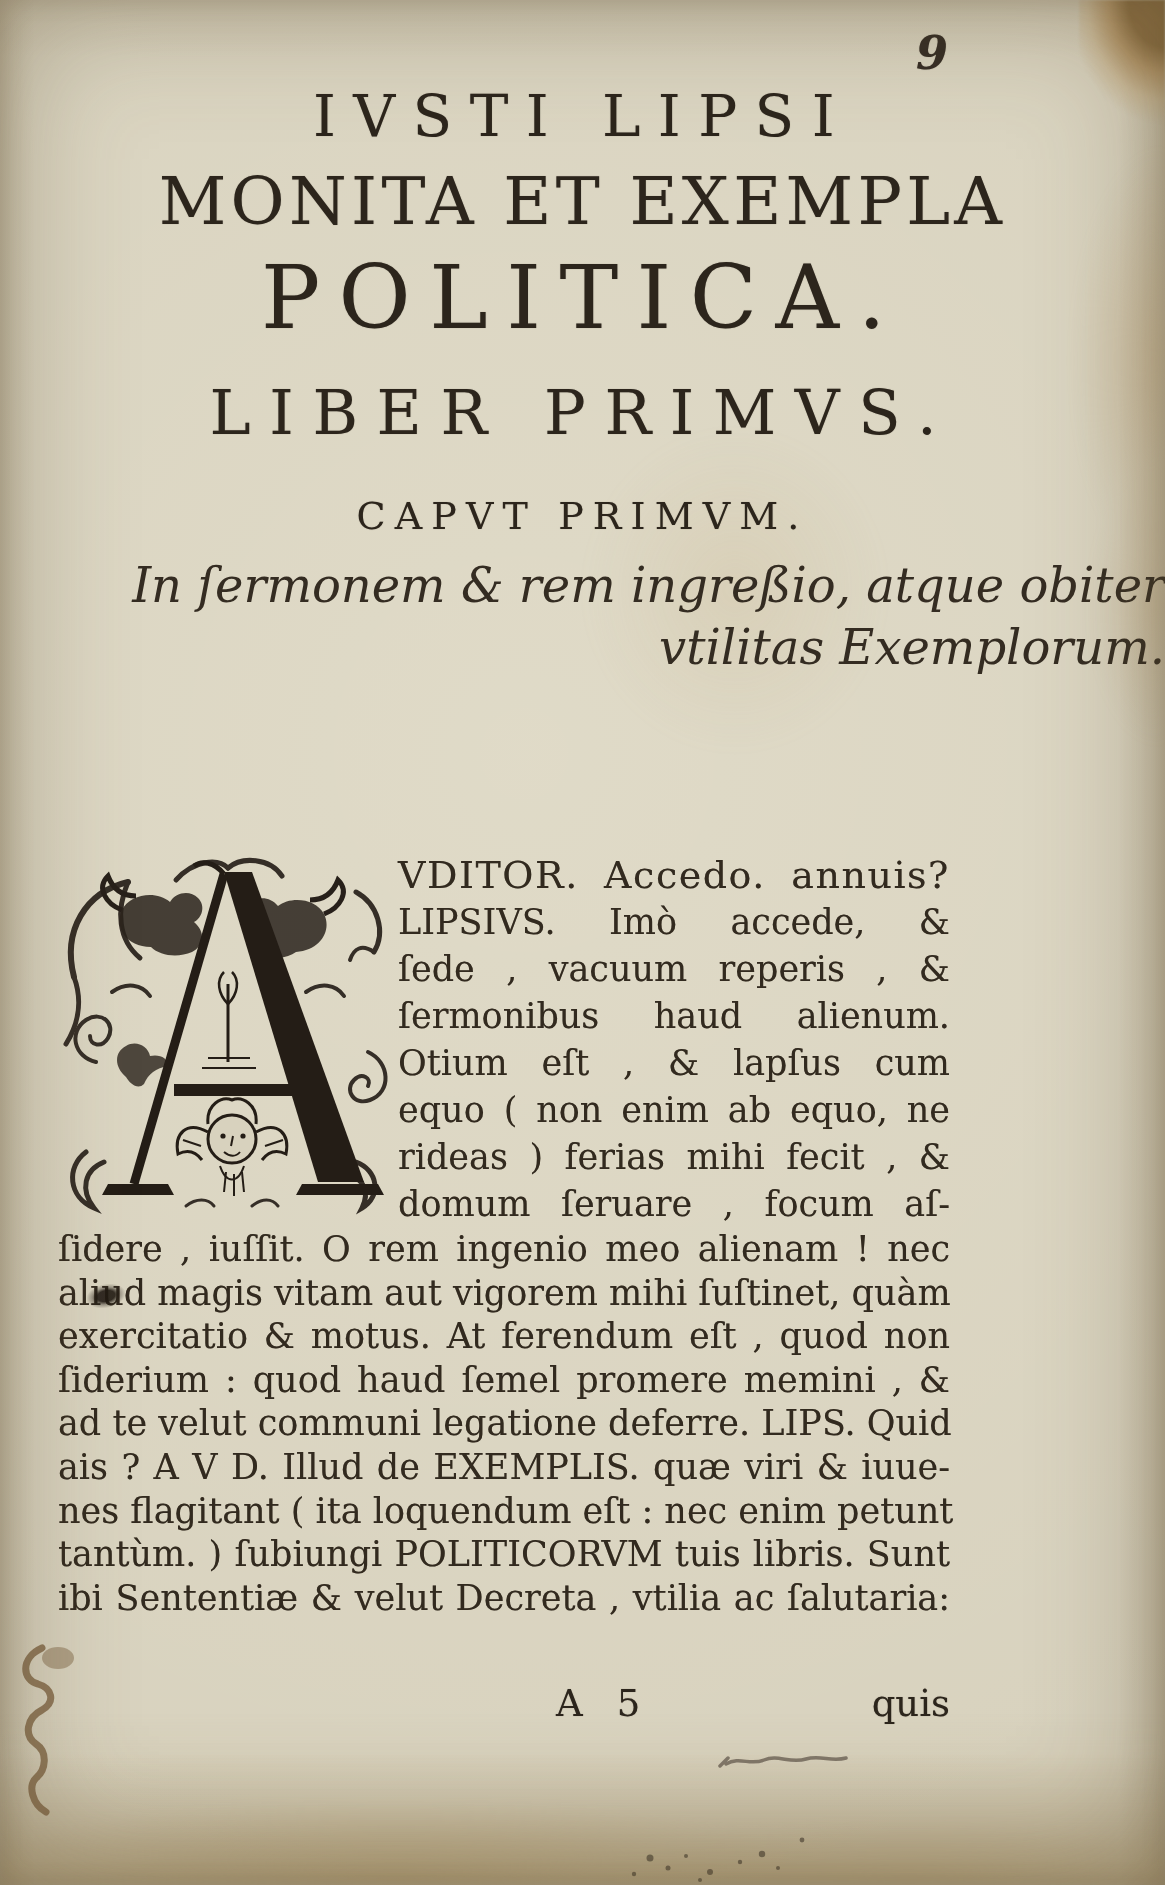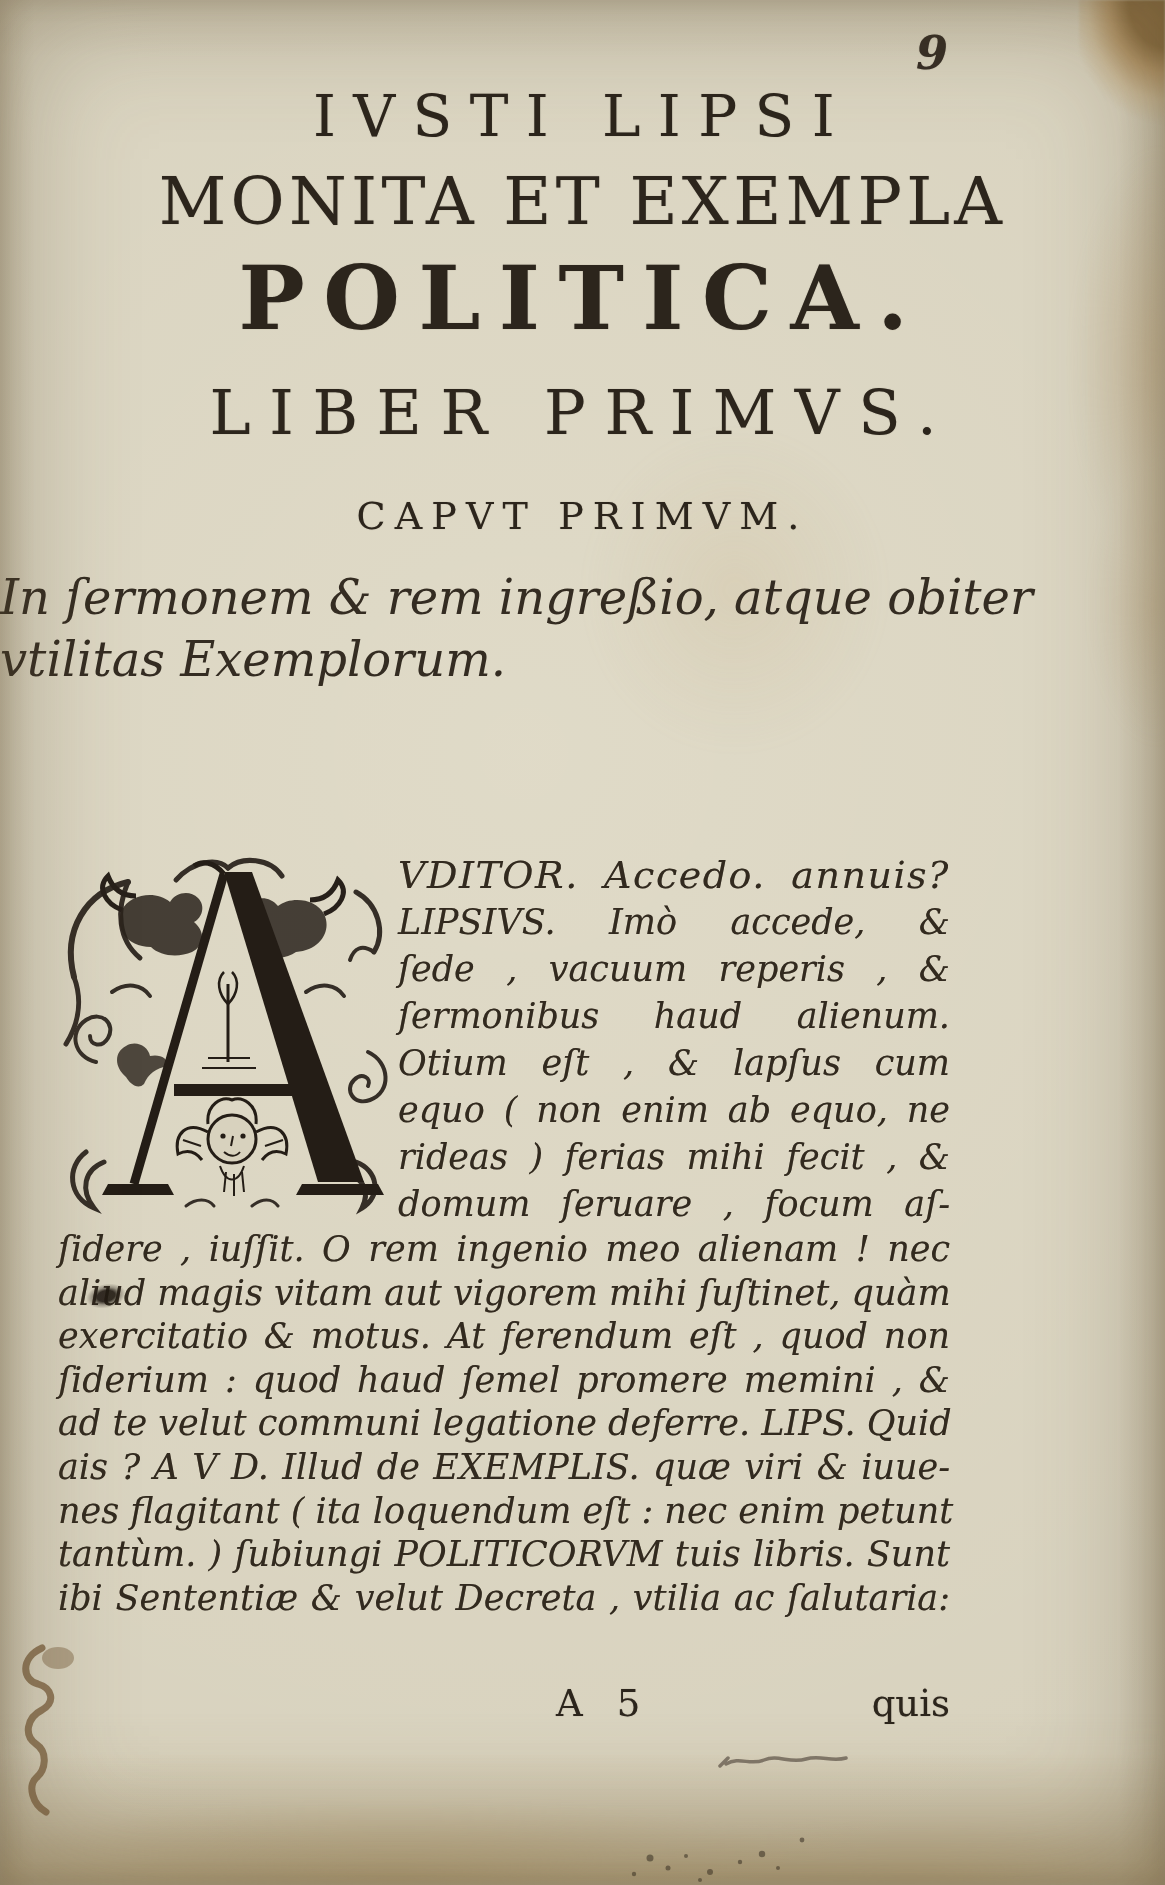--- a/index.html
+++ b/index.html
@@ -21,27 +21,27 @@
     box-shadow: inset 0 0 110px 28px rgba(92,76,48,.30), inset 0 0 20px 4px rgba(92,76,48,.18);
   }
   .abs{position:absolute;}
   .ink{color:#2c251c;text-shadow:0 0 1px rgba(44,34,22,.35);}
 
   
   .cline{left:0;right:0;text-align:center;white-space:nowrap;}
   #page-number{left:916px;top:26px;font-size:46px;font-weight:bold;font-style:italic;color:#342c24;}
   #author-line{top:82px;font-size:58px;letter-spacing:.30em;text-align:center;}
   #title-line{top:163px;font-size:66px;letter-spacing:.065em;}
-  #title-line2{top:246px;font-size:88px;letter-spacing:.21em;font-weight:bold;}
+  #title-line2{top:246px;font-size:88px;letter-spacing:.21em;}
   #book-line{top:376px;font-size:62px;letter-spacing:.30em;}
   #chapter-line{top:494px;font-size:38px;letter-spacing:.24em;}
-  #argument{top:566px;left:0;right:0;text-align:left;font-style:italic;font-size:48px;line-height:62px;color:#342c22;}
-
-  
-  #body-block{left:58px;top:852px;width:892px;font-style:italic;}
+  #argument{top:554px;left:0;right:0;text-align:right;font-style:italic;font-size:48px;line-height:62px;color:#342c22;}
+
+  
+  #body-block{left:58px;top:852px;width:892px;}
   .bline{
     font-size:35px;line-height:43.6px;white-space:nowrap;
     text-align:justify;text-align-last:justify;
     color:#322a1f;text-shadow:0 0 .6px rgba(44,34,22,.4);
   }
   .bline.indent{margin-left:340px;line-height:47px;white-space:normal;}
   .bline.first{font-size:38px;letter-spacing:.04em;}
   #sig-row{left:58px;top:1682px;width:892px;height:50px;font-size:37px;}
   #signature{position:absolute;left:498px;top:0;letter-spacing:.30em;}
   #catchword{position:absolute;right:0;top:0;}

